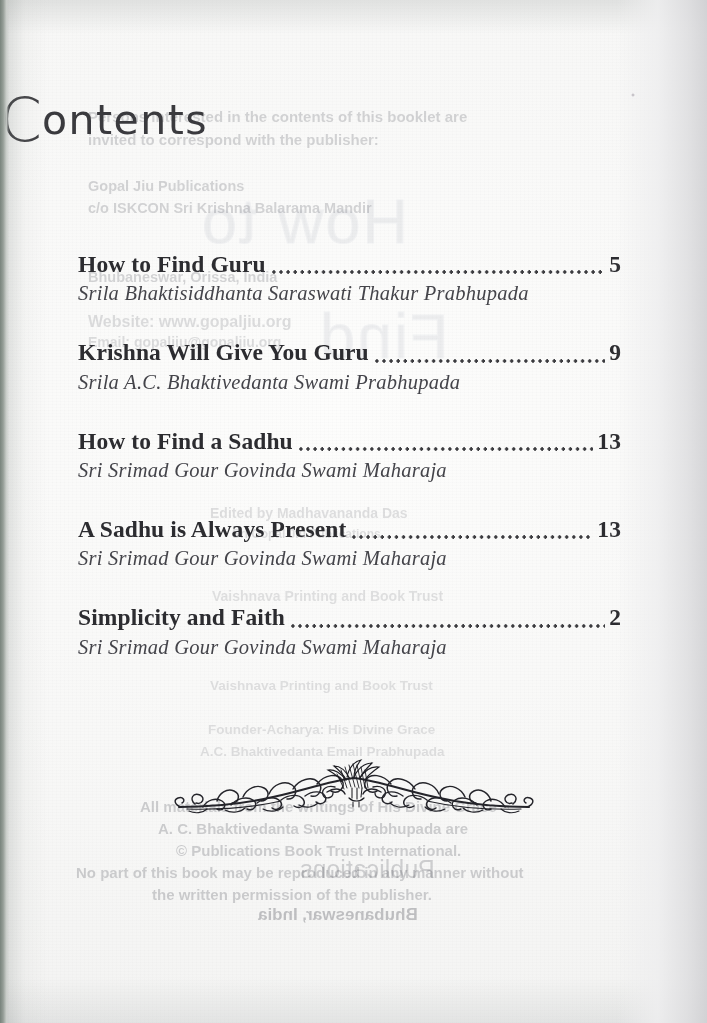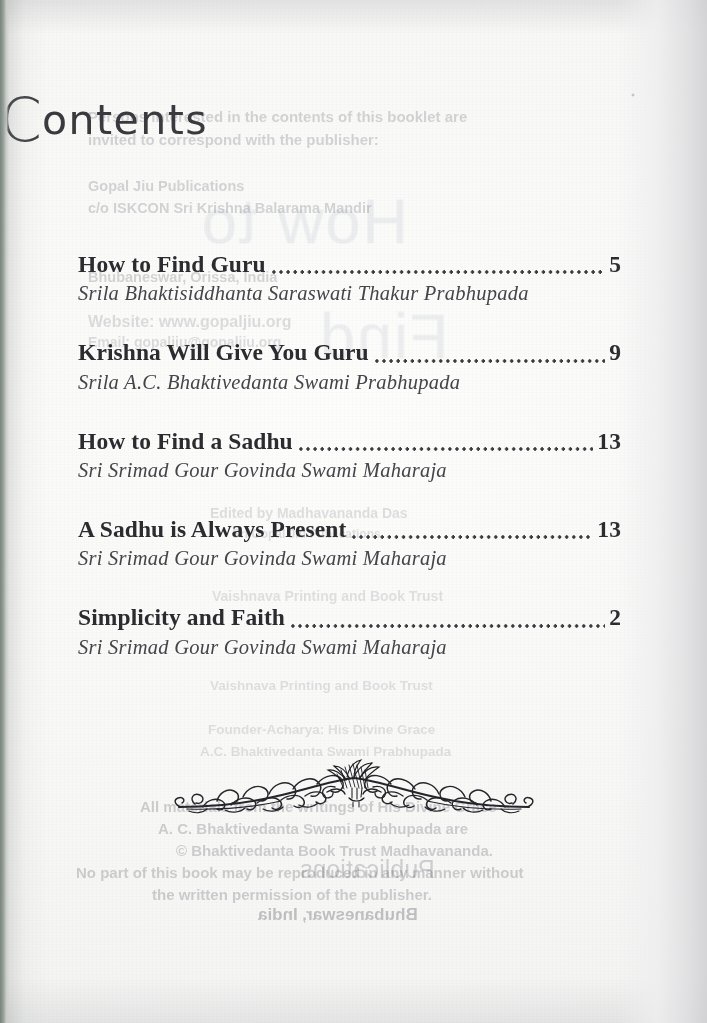--- a/index.html
+++ b/index.html
@@ -207,25 +207,25 @@
 
     <div class="bt" style="left:88px; top:313px; font-size:16px; opacity:.15;">Website: www.gopaljiu.org</div>
     <div class="bt" style="left:88px; top:334px; font-size:14px; opacity:.15;">Email: gopaljiu@gopaljiu.org</div>
 
     <div class="bt" style="left:210px; top:505px; font-size:14px; opacity:.14;">Edited by Madhavananda Das</div>
     <div class="bt" style="left:232px; top:527px; font-size:12px; opacity:.14;">Sri Gopal Jiu Publications</div>
 
     <div class="bt" style="left:212px; top:588px; font-size:14px; opacity:.13;">Vaishnava Printing and Book Trust</div>
     <div class="bt" style="left:210px; top:678px; font-size:13.5px; opacity:.13;">Vaishnava Printing and Book Trust</div>
     <div class="bt" style="left:208px; top:722px; font-size:13.5px; opacity:.13;">Founder-Acharya: His Divine Grace</div>
-    <div class="bt" style="left:200px; top:744px; font-size:13.5px; opacity:.13;">A.C. Bhaktivedanta Swami Prabhupada</div>
+    <div class="bt" style="left:200px; top:744px; font-size:13.5px; opacity:.13;">A.C. Bhaktivedanta Email Prabhupada</div>
 
     <div class="bt" style="left:140px; top:798px; font-size:15px; opacity:.21;">All materials from the writings of His Divine Grace</div>
     <div class="bt" style="left:158px; top:820px; font-size:15px; opacity:.21;">A. C. Bhaktivedanta Swami Prabhupada are</div>
-    <div class="bt" style="left:176px; top:842px; font-size:15px; opacity:.21;">© Bhaktivedanta Book Trust Madhavananda.</div>
+    <div class="bt" style="left:176px; top:842px; font-size:15px; opacity:.21;">© Publications Book Trust International.</div>
     <div class="bt" style="left:76px; top:864px; font-size:15px; opacity:.21;">No part of this book may be reproduced in any manner without</div>
     <div class="bt" style="left:152px; top:886px; font-size:15px; opacity:.21;">the written permission of the publisher.</div>
 
     <div class="bt-mirror" style="left:300px; top:855px; font-size:25px; font-weight:400; opacity:.2;">Publications</div>
     <div class="bt-mirror" style="left:258px; top:905px; font-size:17px; font-weight:700; opacity:.27;">Bhubaneswar, India</div>
 
     <div class="bt-big" style="left:200px; top:185px; font-size:63px;">How to</div>
     <div class="bt-big" style="left:318px; top:300px; font-size:63px;">Find</div>
   </div>
 

